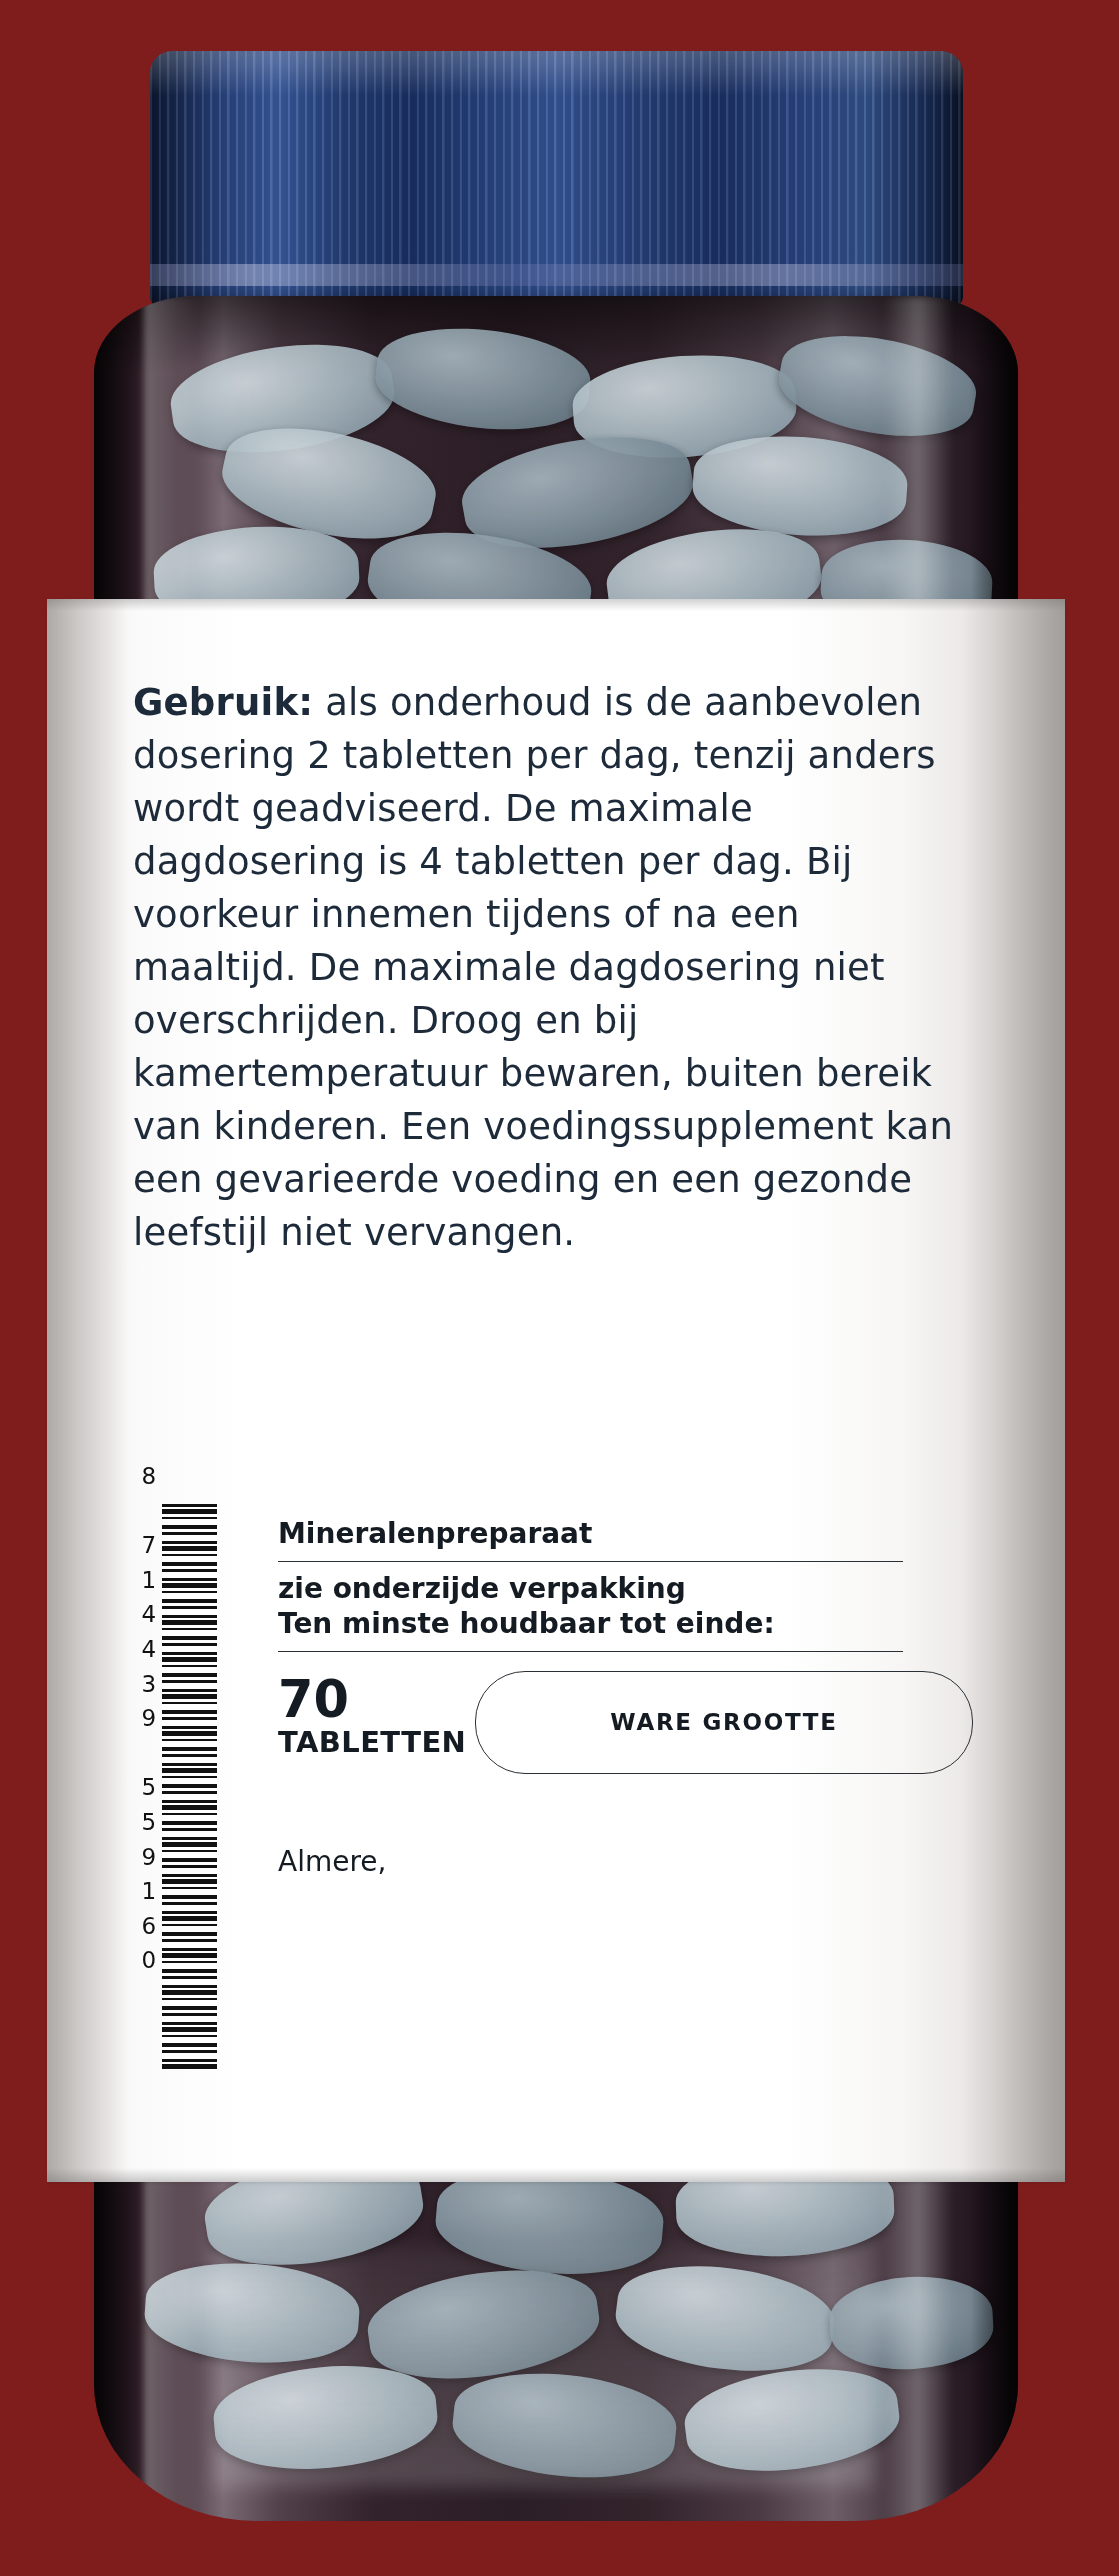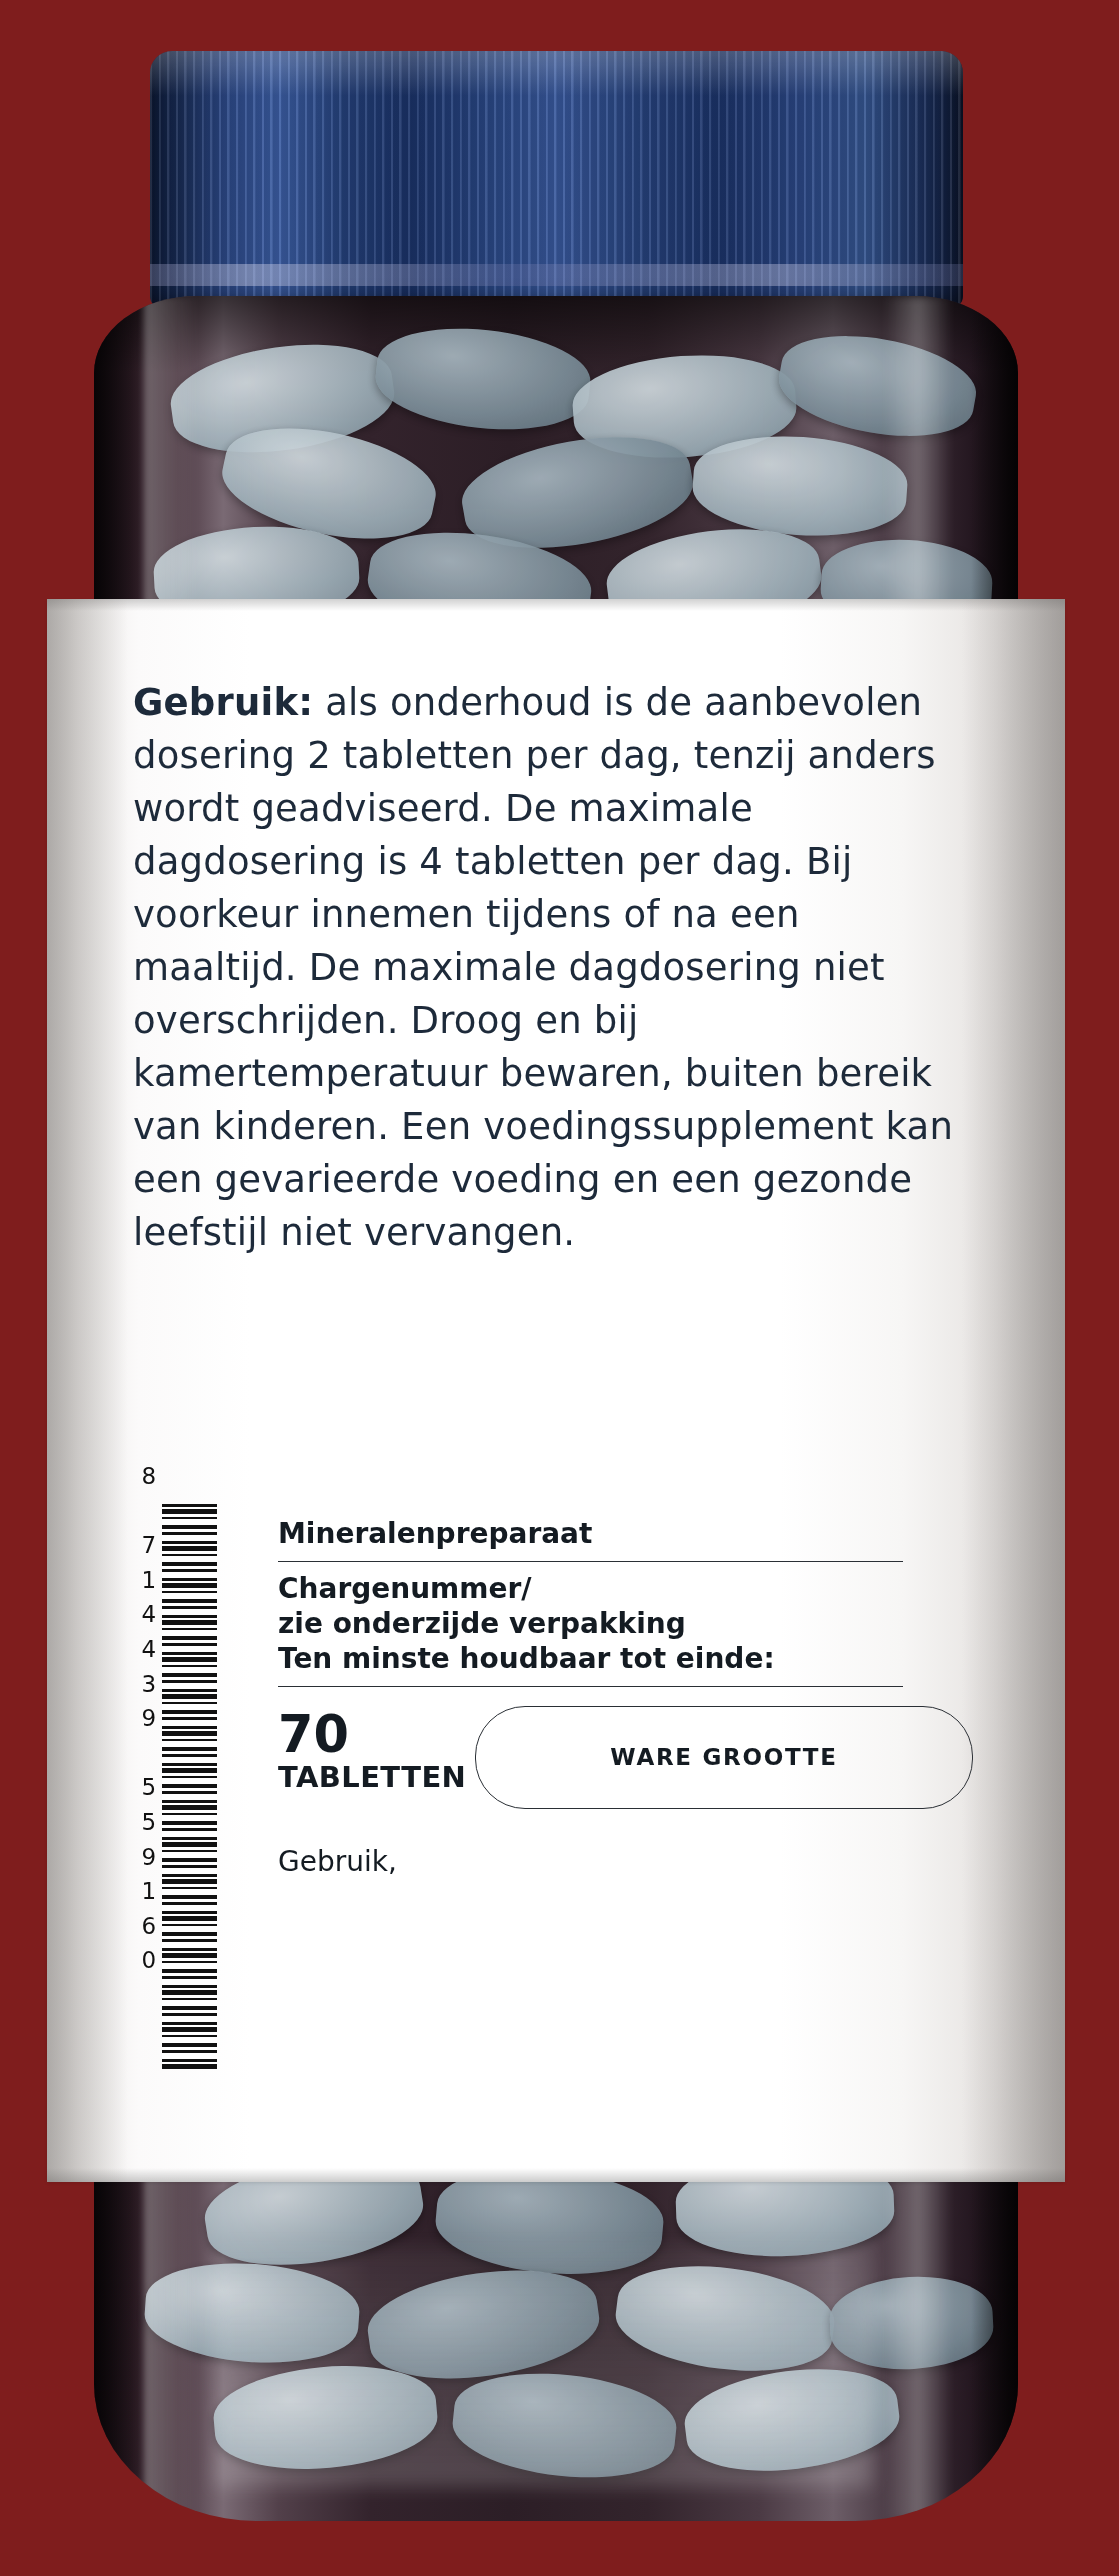--- a/index.html
+++ b/index.html
@@ -401,34 +401,33 @@
       </div>
 
       <div class="barcode-wrap">
         <div class="barcode-bars"></div>
         <div class="barcode-digits">8 714439 559160</div>
       </div>
 
       <div class="info">
         <div>Mineralenpreparaat</div>
         <div class="rule short"></div>
-        <div>Chargenummer/</div>
         <div>zie onderzijde verpakking</div>
         <div>Ten minste houdbaar tot einde:</div>
         <div class="rule short"></div>
 
         <div class="count-row">
           <div class="count-num">70</div>
           <div class="count-word">TABLETTEN</div>
           <div class="ware-grootte">WARE GROOTTE</div>
         </div>
       </div>
 
       <div class="address">
-        <div>Gebruik,</div>
+        <div>Almere,</div>
       </div>
 
       <div class="label-shade-l"></div>
       <div class="label-shade-r"></div>
     </div>
 
   </div>
 </div>
 
 

